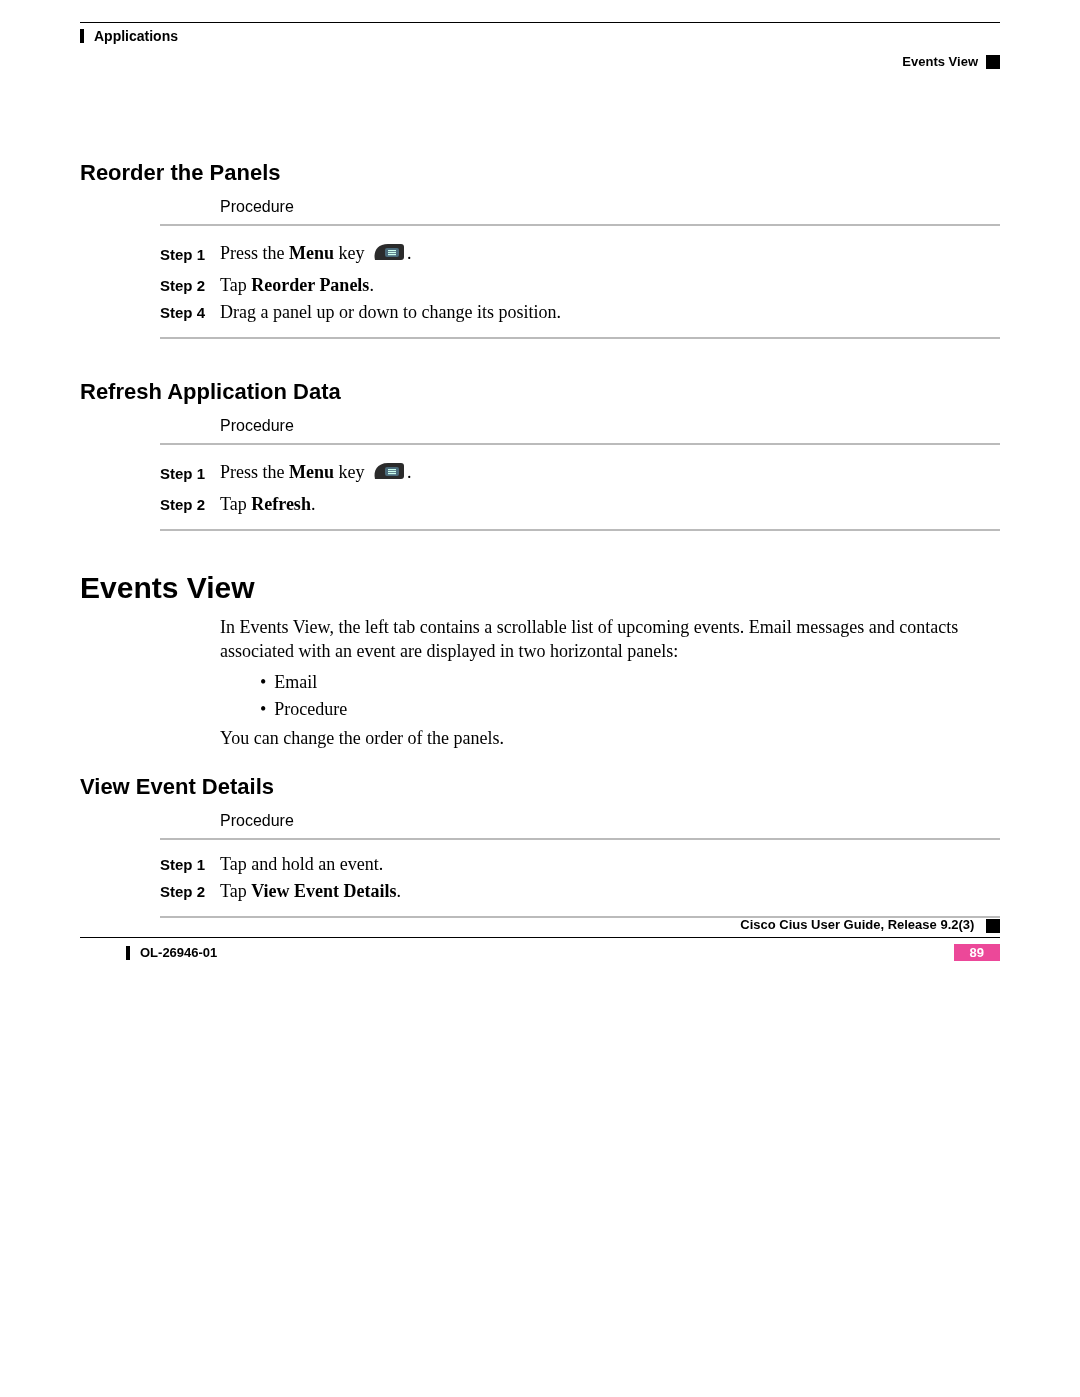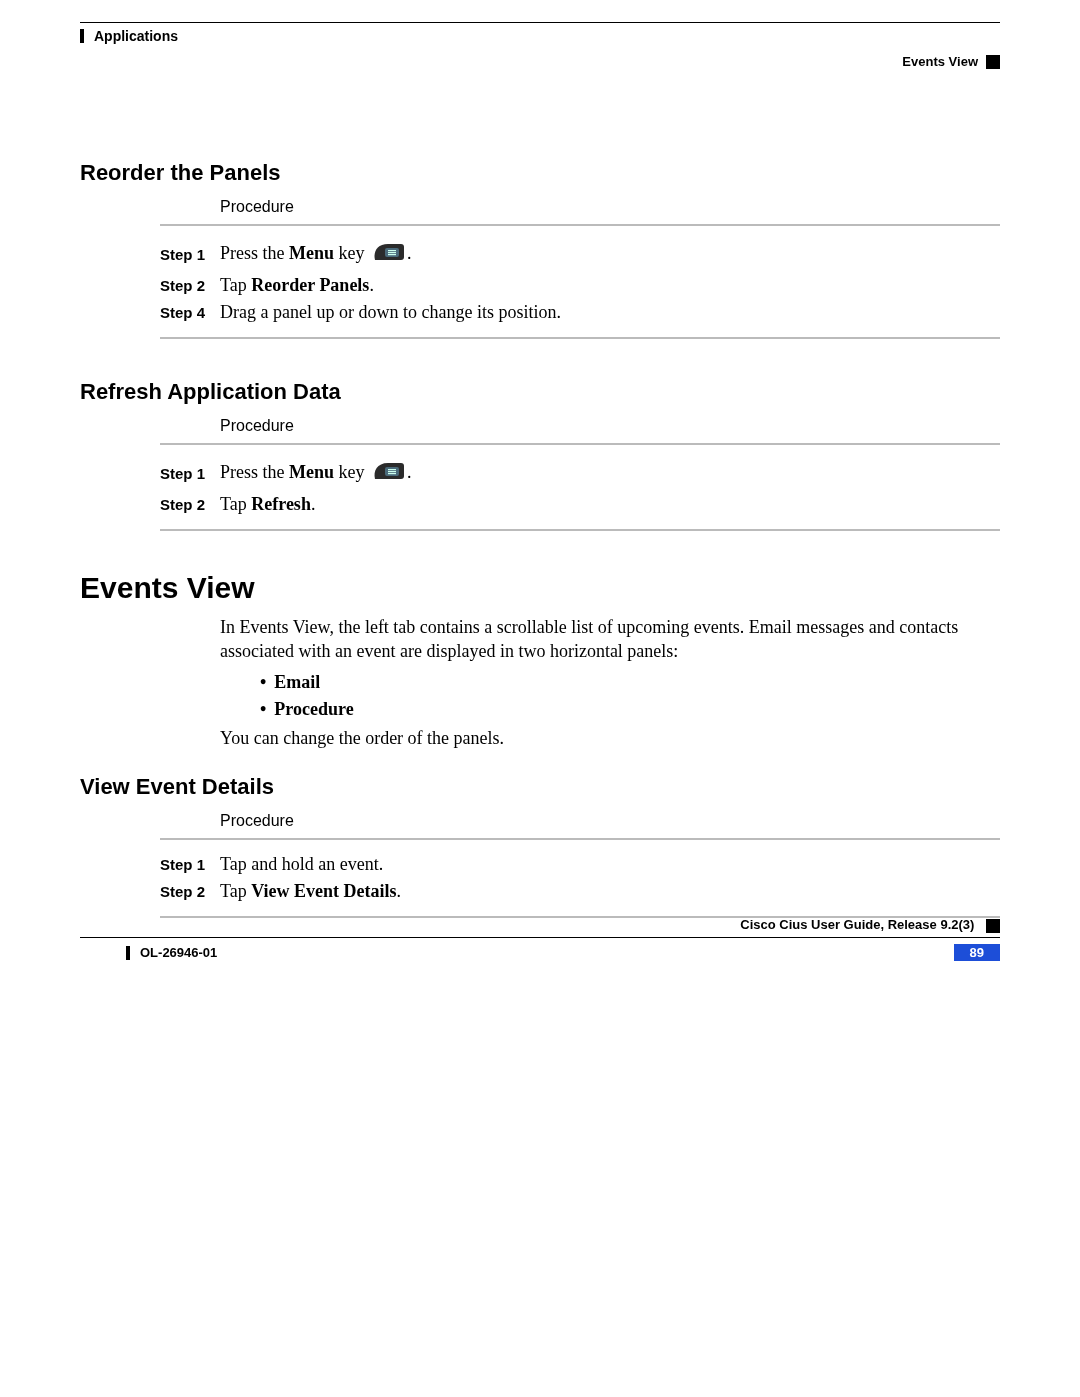--- a/index.html
+++ b/index.html
@@ -118,21 +118,20 @@
   .step-text {
     flex: 1;
     font-family: "Times New Roman", Times, serif;
   }
   .step-text b {
     font-weight: 700;
   }
   ul.bullets {
     margin: 8px 0 1px 180px;
     padding: 0;
-    font-weight: bold;
   }
   ul.bullets li {
     list-style: none;
     font-size: 18px;
     margin: 6px 0;
   }
   ul.bullets li::before {
     content: "•";
     margin-right: 8px;
   }
@@ -166,21 +165,21 @@
     padding-left: 46px;
   }
   .footer-right-top {
     text-align: right;
     font-family: Arial, Helvetica, sans-serif;
     font-weight: 700;
     font-size: 13px;
     margin-bottom: 4px;
   }
   .page-num-box {
-    background: #1d4ed8;
+    background: #ec4899;
     color: #fff;
     padding: 1px 16px;
     font-size: 13px;
     font-weight: 700;
     display: inline-block;
   }
   .footer-right {
     display: flex;
     align-items: center;
     gap: 10px;

